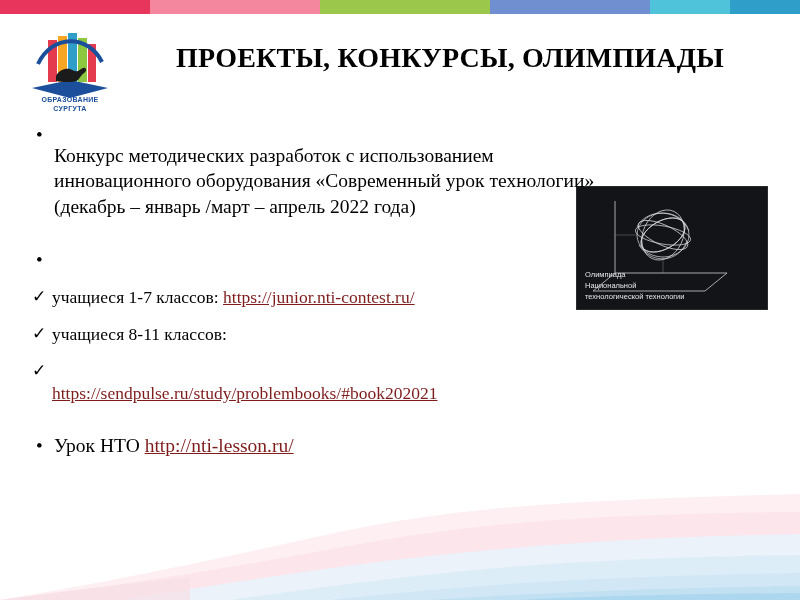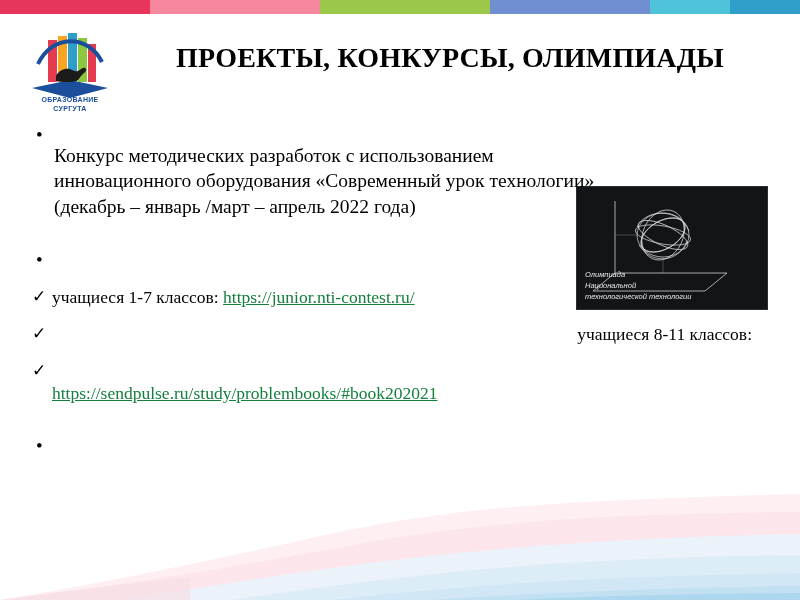--- a/index.html
+++ b/index.html
@@ -104,38 +104,37 @@
   }
   .bullet-text {
     font-size: 19.5px;
     line-height: 1.30;
     color: #000;
   }
   .small-note {
     font-size: 17.5px;
   }
   .link {
-    color: #15803d;
+    color: #7f1d1d;
     word-break: break-all;
   }
   .gap-sm { height: 12px; }
   .gap-lg { height: 26px; }
 
   
   .nti-image {
     position: absolute;
     right: 32px;
     top: 186px;
     width: 192px;
     height: 124px;
     background: #4d7c0f;
     border: 1px solid #2a2b2f;
     box-sizing: border-box;
     overflow: hidden;
-    font-style: italic;
   }
   .nti-image .caption {
     position: absolute;
     left: 8px;
     bottom: 6px;
     color: #e8e8ea;
     font-family: "Liberation Sans", sans-serif;
     font-size: 7.5px;
     line-height: 1.45;
   }
@@ -235,39 +234,42 @@
     <div class="check-mark">✓</div>
     <div class="bullet-text small-note">
       <span>учащиеся 1-7 классов:  </span><a class="link" href="#">https://junior.nti-contest.ru/</a>
     </div>
   </div>
 
   <div class="gap-sm"></div>
 
   <div class="bullet-row">
     <div class="check-mark">✓</div>
-    <div class="bullet-text small-note" style="width:700px;text-align:right;">
+    <div class="bullet-text small-note" style="width:700px;">
       <span>учащиеся 8-11 классов:</span><br>
     </div>
   </div>
 
   <div class="gap-sm"></div>
 
   <div class="bullet-row">
     <div class="check-mark">✓</div>
     <div class="bullet-text small-note">
       <br>
       <a class="link" href="#">https://sendpulse.ru/study/problembooks/#book202021</a>
     </div>
   </div>
 
   <div class="gap-lg"></div>
 
   <div class="bullet-row">
     <div class="bullet-mark">•</div>
+    <div class="bullet-text">
+      <span>Урок НТО </span><a class="link" href="#">http://nti-lesson.ru/</a>
+    </div>
   </div>
 
 </div>
 
 <div class="bottom-art">
   <svg width="800" height="140" viewBox="0 0 800 140" preserveAspectRatio="none">
     <path d="M0 140 C120 120, 230 96, 330 74 C450 48, 560 40, 800 34 L800 140 Z" fill="#fdeff2"></path>
     <path d="M0 140 C140 124, 250 104, 360 84 C480 62, 600 54, 800 52 L800 140 Z" fill="#fbe3ea" opacity="0.85"></path>
     <path d="M120 140 C240 122, 340 104, 470 92 C590 80, 700 76, 800 74 L800 140 Z" fill="#e9f3fb" opacity="0.9"></path>
     <path d="M230 140 C330 126, 430 112, 550 104 C650 98, 720 96, 800 95 L800 140 Z" fill="#dcecf7" opacity="0.9"></path>

